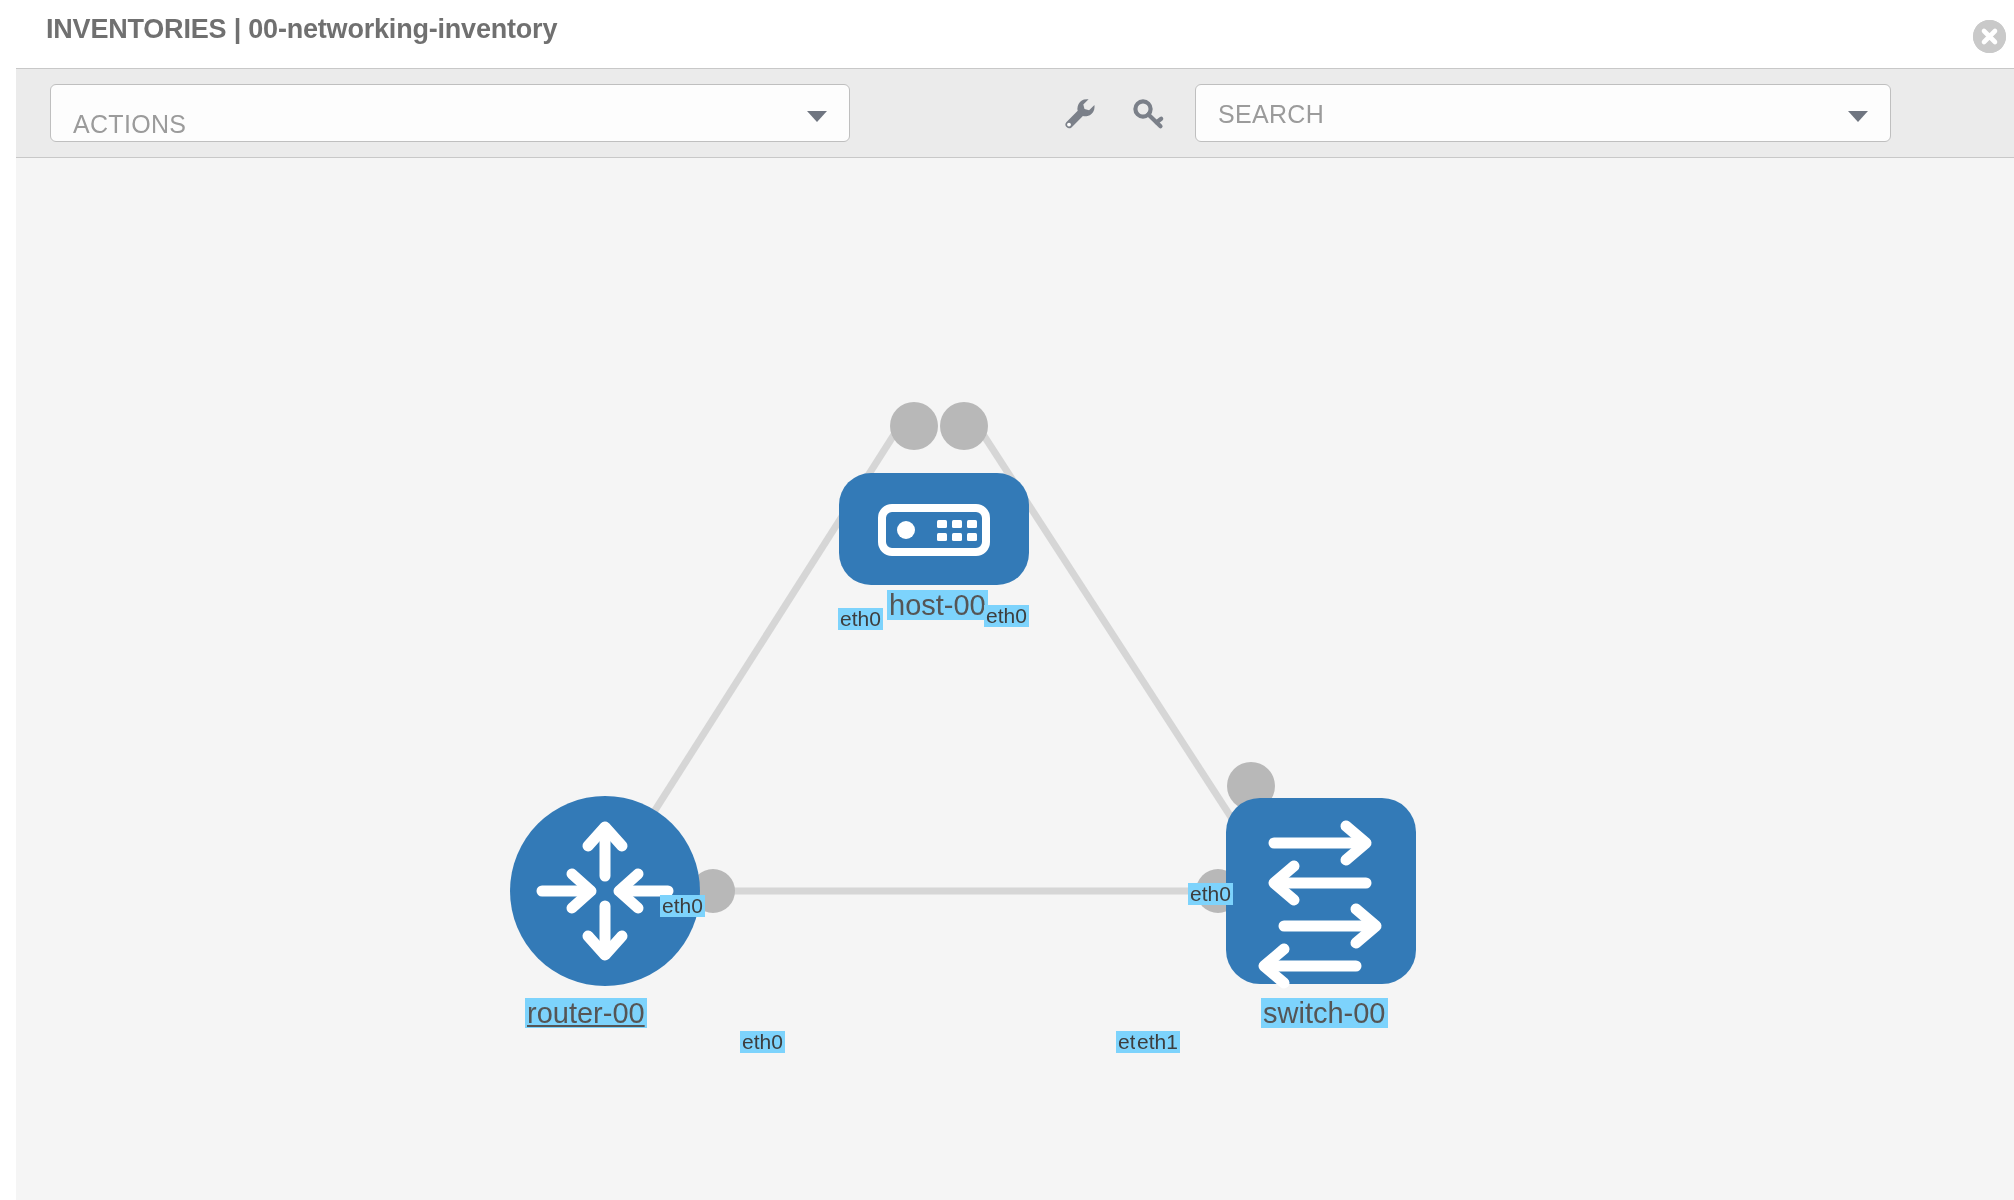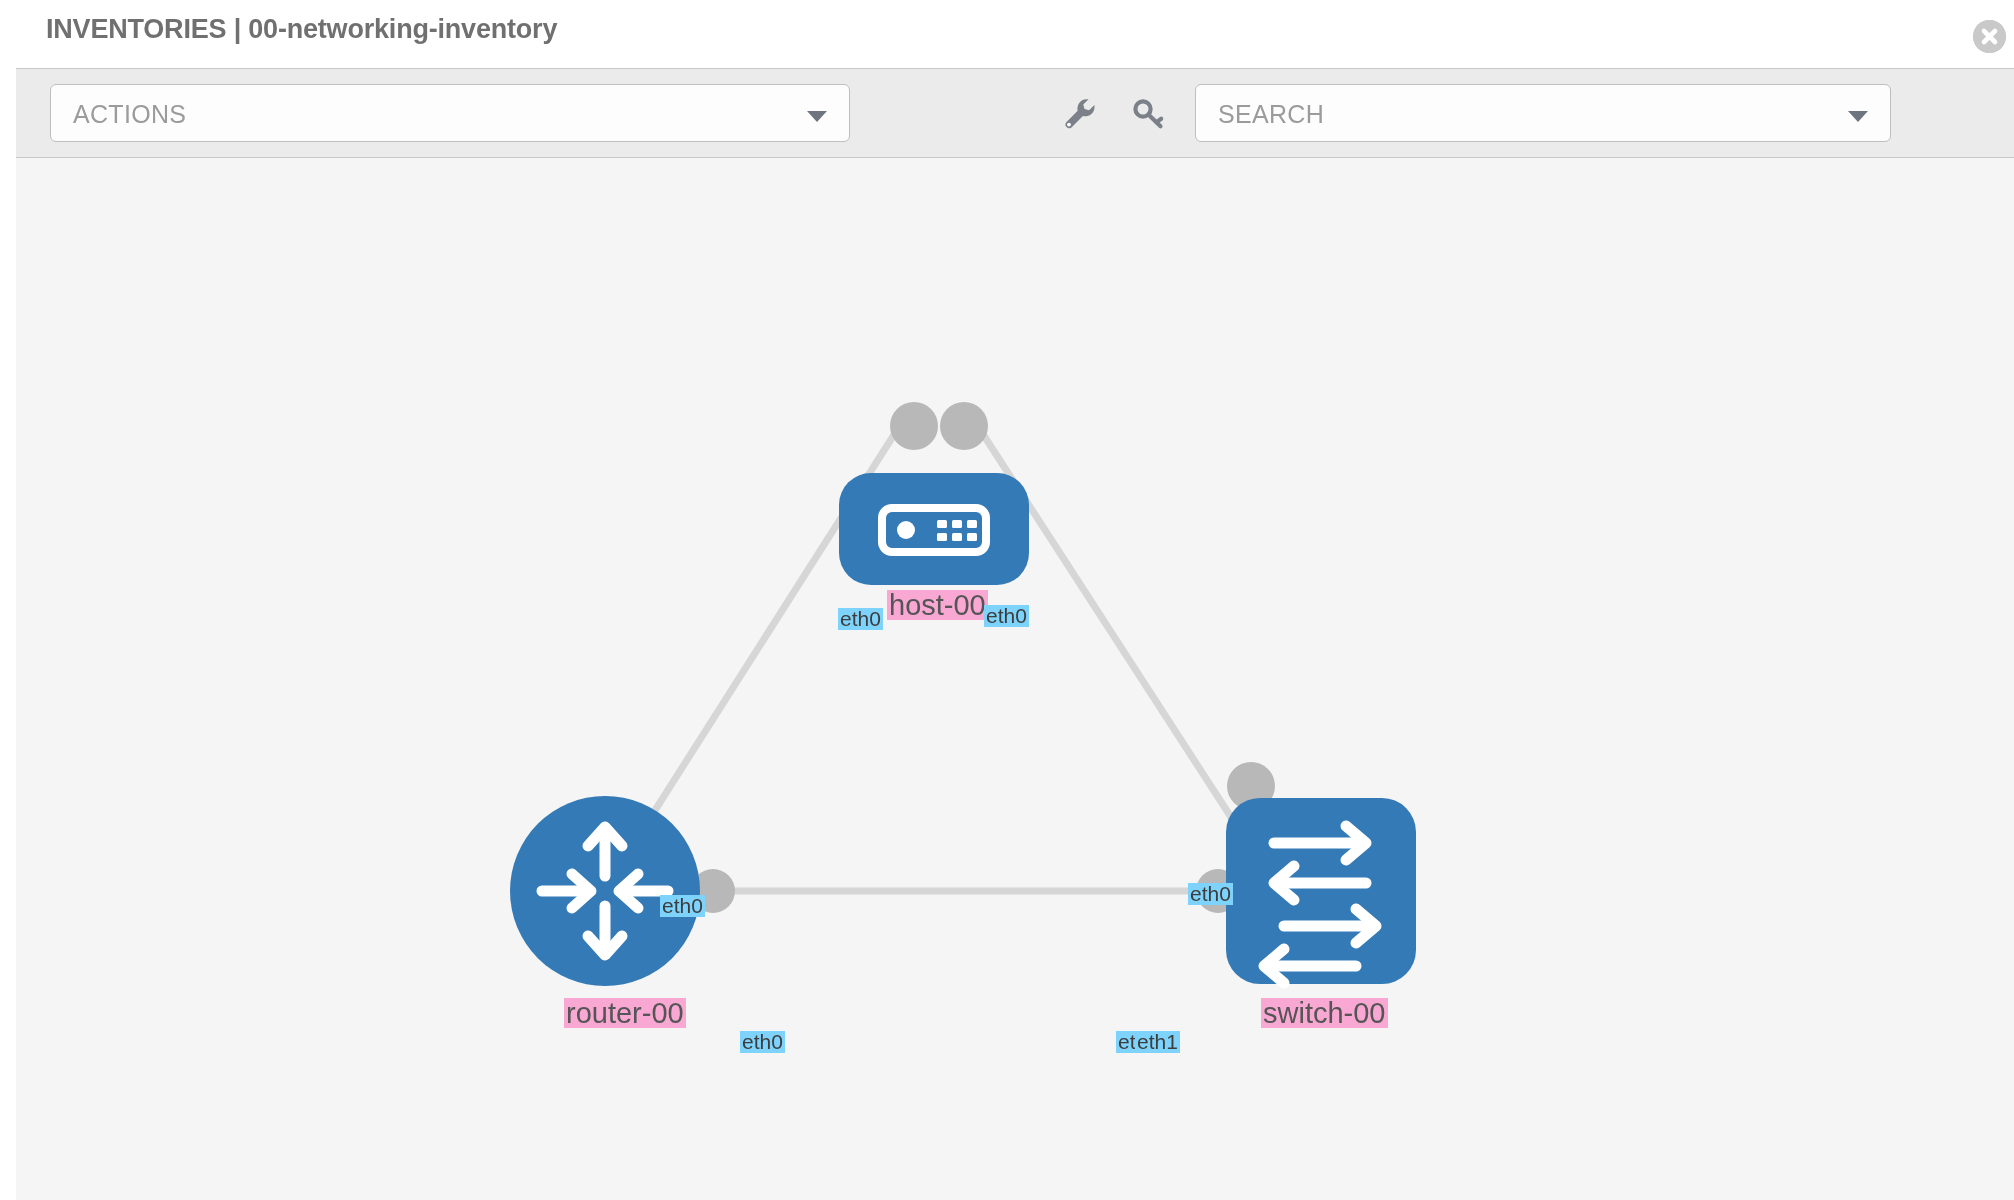--- a/index.html
+++ b/index.html
@@ -73,21 +73,21 @@
     height: 58px;
     background: #fdfdfd;
     border: 1px solid #bfbfbf;
     border-radius: 6px;
     box-sizing: border-box;
     cursor: pointer;
   }
   .actions-label {
     position: absolute;
     left: 22px;
-    top: 15px;
+    top: 25px;
     font-size: 25px;
     color: #9b9b9b;
     letter-spacing: 0.3px;
     font-stretch: condensed;
   }
   .caret {
     position: absolute;
     right: 22px;
     top: 26px;
     width: 0; height: 0;
@@ -140,21 +140,21 @@
   .canvas > svg {
     position: absolute;
     left: 0; top: 0;
   }
 
   
   .node-label {
     position: absolute;
     font-size: 29px;
     color: #555555;
-    background: #f9a8d4;
+    background: #7dd3fc;
     white-space: nowrap;
     line-height: 1.05;
     padding: 0 2px;
   }
   .port-label {
     position: absolute;
     font-size: 21px;
     color: #3d3d3d;
     background: #7dd3fc;
     white-space: nowrap;
@@ -274,21 +274,21 @@
           <path d="M1268 768 L1358 768"></path>
           <path d="M1340 751 L1360 768 L1340 785"></path>
 
           <path d="M1340 808 L1250 808"></path>
           <path d="M1268 791 L1248 808 L1268 825"></path>
         </g>
       </g>
     </svg>
 
     <div class="node-label" style="left:871px; top:432px;">host-00</div>
-    <div class="node-label" style="left:548px; top:1L;top:840px;">router-00</div>
+    <div class="node-label" style="left:509px; top:1L;top:840px;text-decoration:underline;">router-00</div>
     <div class="node-label" style="left:1245px; top:840px;">switch-00</div>
 
     <div class="port-label" style="left:822px; top:450px;">eth0</div>
     <div class="port-label" style="left:968px; top:447px;">eth0</div>
     <div class="port-label" style="left:644px; top:737px;">eth0</div>
     <div class="port-label" style="left:1172px; top:725px;">eth0</div>
     <div class="port-label" style="left:724px; top:873px;">eth0</div>
     <div class="port-label" style="left:1100px; top:873px;">eth</div>
     <div class="port-label" style="left:1119px; top:873px;text-align:center;">eth1</div>
 

